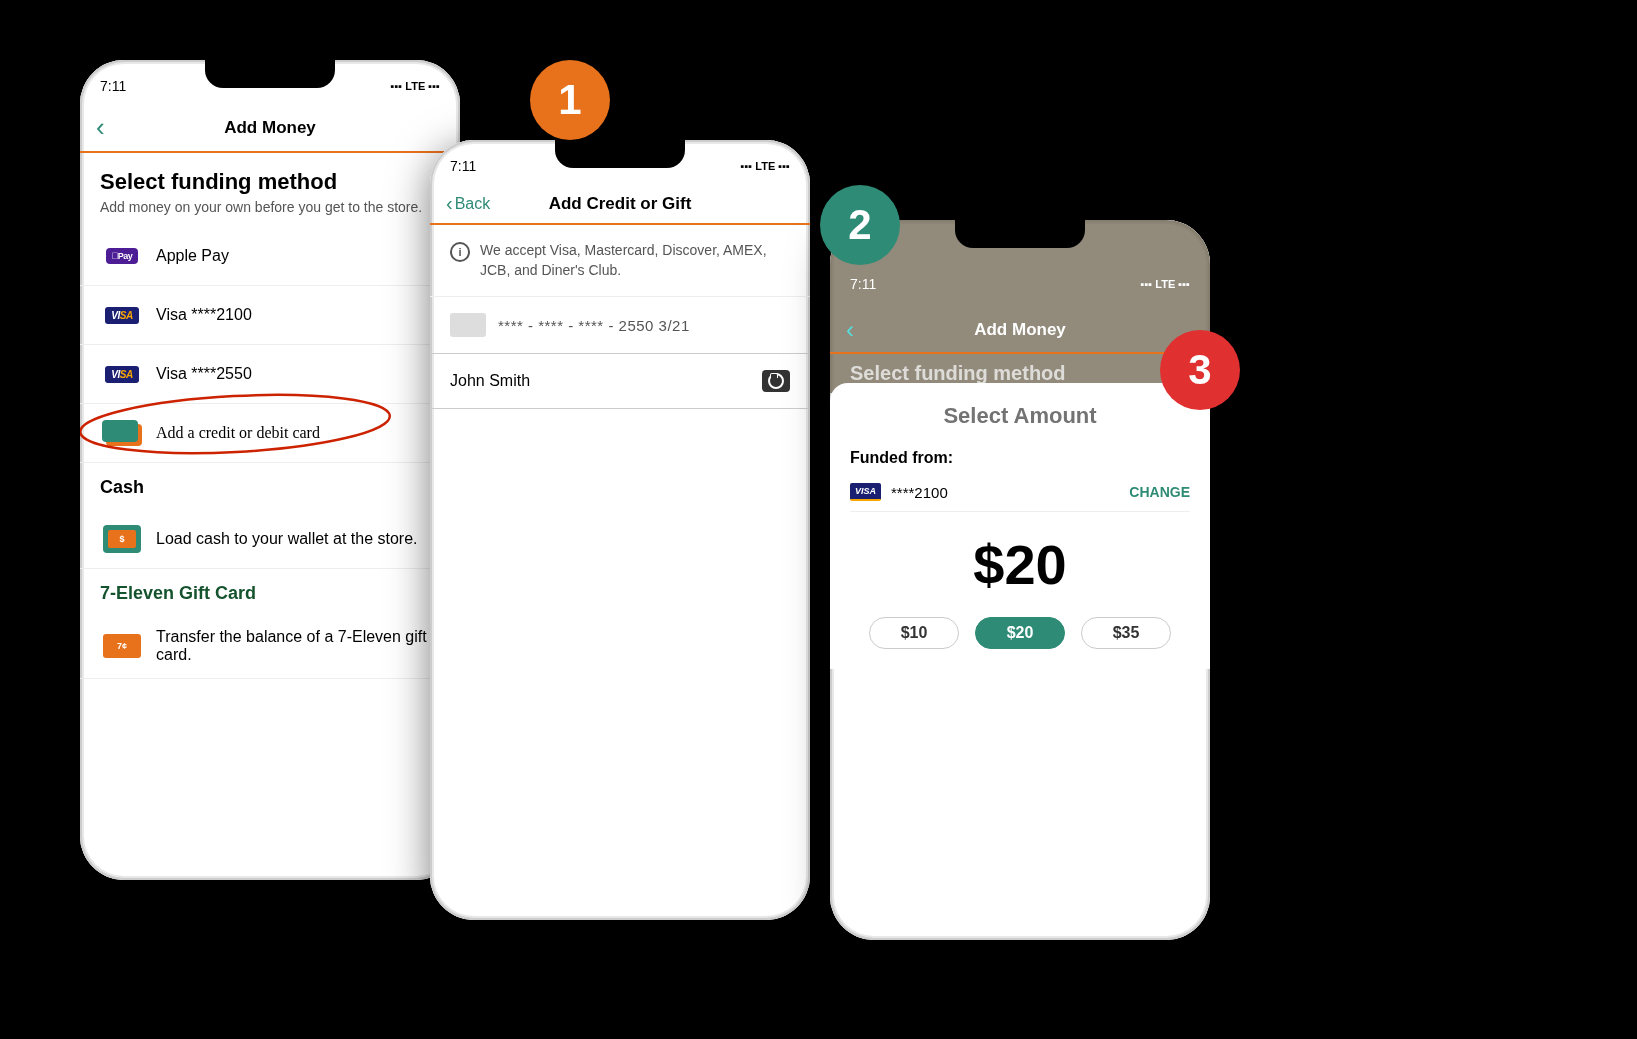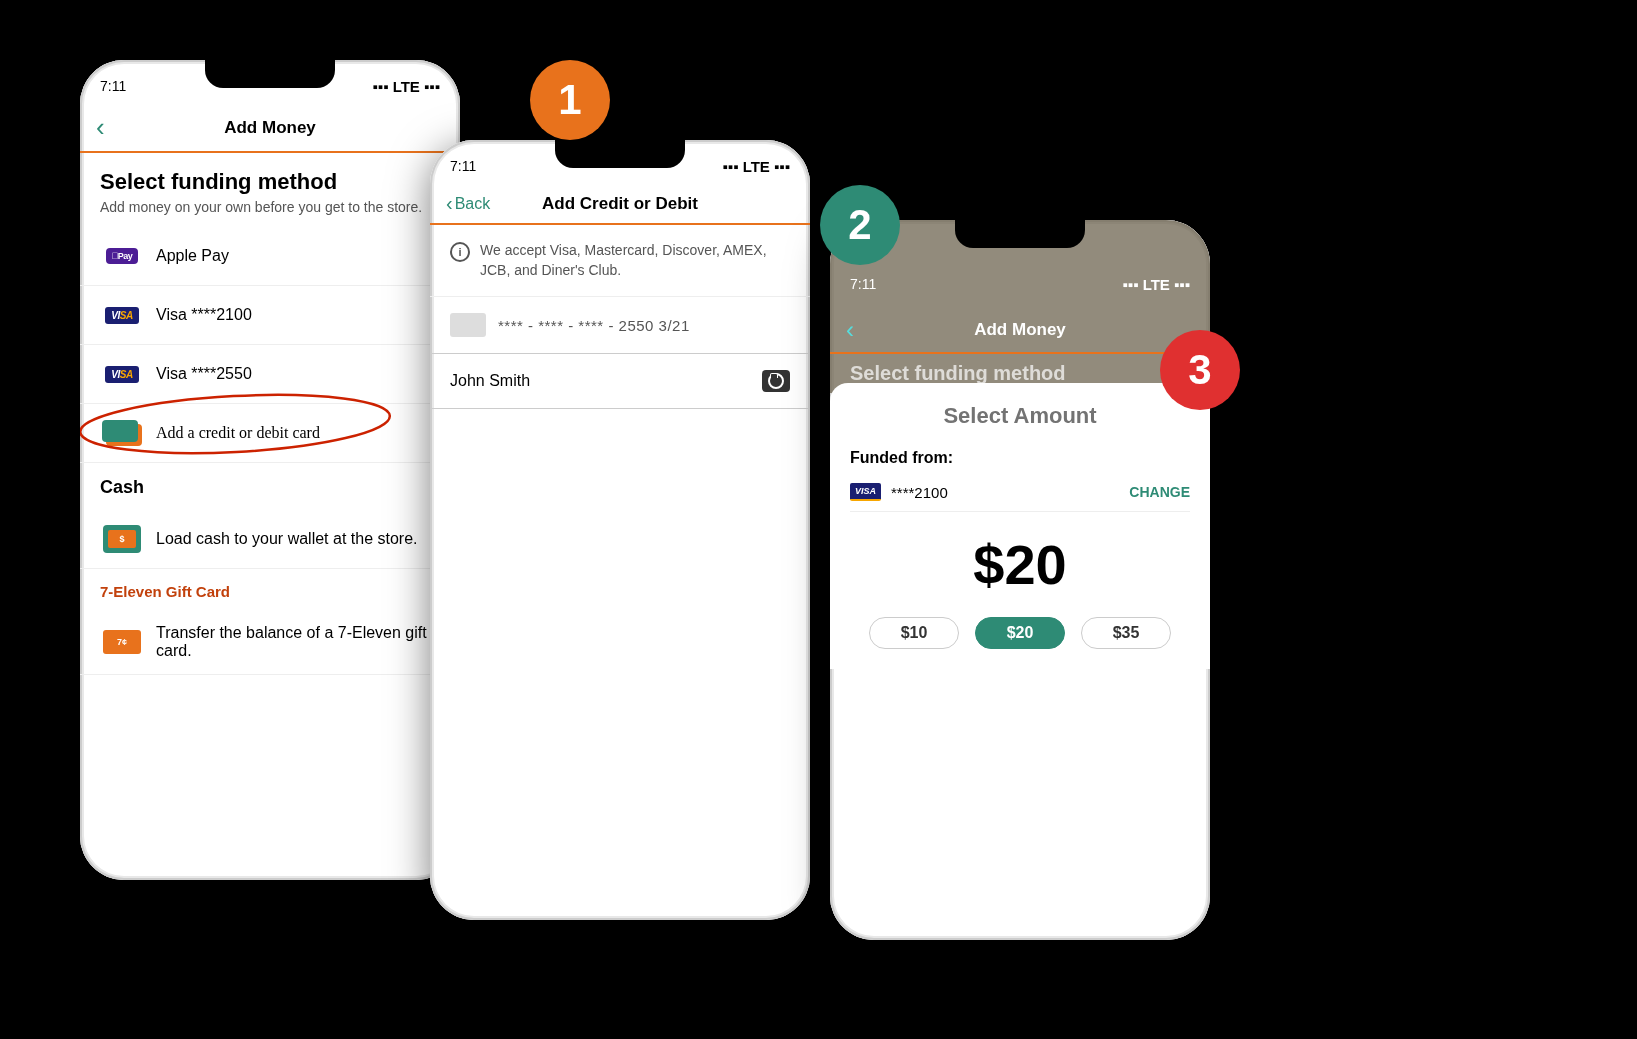--- a/index.html
+++ b/index.html
@@ -71,21 +71,21 @@
       display: flex;
       justify-content: space-between;
       align-items: center;
       padding: 12px 20px 4px;
       font-size: 13px;
       font-weight: 600;
       color: #000;
       height: 44px;
     }
     .status-time { font-weight: 400; font-size: 14px; }
-    .status-icons { display: flex; align-items: center; gap: 4px; font-size: 15px; }
+    .status-icons { display: flex; align-items: center; gap: 4px; font-size: 11px; }
 
     
     .notch {
       position: absolute;
       top: 0;
       left: 50%;
       transform: translateX(-50%);
       width: 130px;
       height: 28px;
       background: #000;
@@ -348,23 +348,23 @@
     .cash-section-title {
       font-size: 18px;
       font-weight: 700;
       color: #000;
       margin-bottom: 12px;
     }
     .gift-section {
       padding: 14px 20px 0;
     }
     .gift-section-title {
-      font-size: 15px;
-      font-weight: 700;
-      color: #c2410c;
+      font-size: 18px;
+      font-weight: 700;
+      color: #14532d;
       margin-bottom: 10px;
     }
   </style>
 </head>
 <body>
 
 <div class="phone phone-1">
   <div class="notch"></div>
   <div class="status-bar">
     <span class="status-time">7:11</span>
@@ -446,21 +446,21 @@
   <div class="notch"></div>
   <div class="status-bar">
     <span class="status-time">7:11</span>
     <span class="status-icons">▪▪▪ LTE ▪▪▪</span>
   </div>
   <div class="nav-bar">
     <span class="nav-back" style="color:#2E8B75;font-size:16px;">
       <span style="font-size:20px;">‹</span>
       <span>Back</span>
     </span>
-    <span class="nav-title">Add Credit or Debit</span>
+    <span class="nav-title">Add Credit or Gift</span>
   </div>
 
   <div class="info-box">
     <div class="info-icon">i</div>
     <span class="info-text">We accept Visa, Mastercard, Discover, AMEX, JCB, and Diner's Club.</span>
   </div>
 
   <div class="card-number-row">
     <div class="card-placeholder"></div>
     <span class="card-number-text">**** - **** - **** - 2550  3/21</span>

